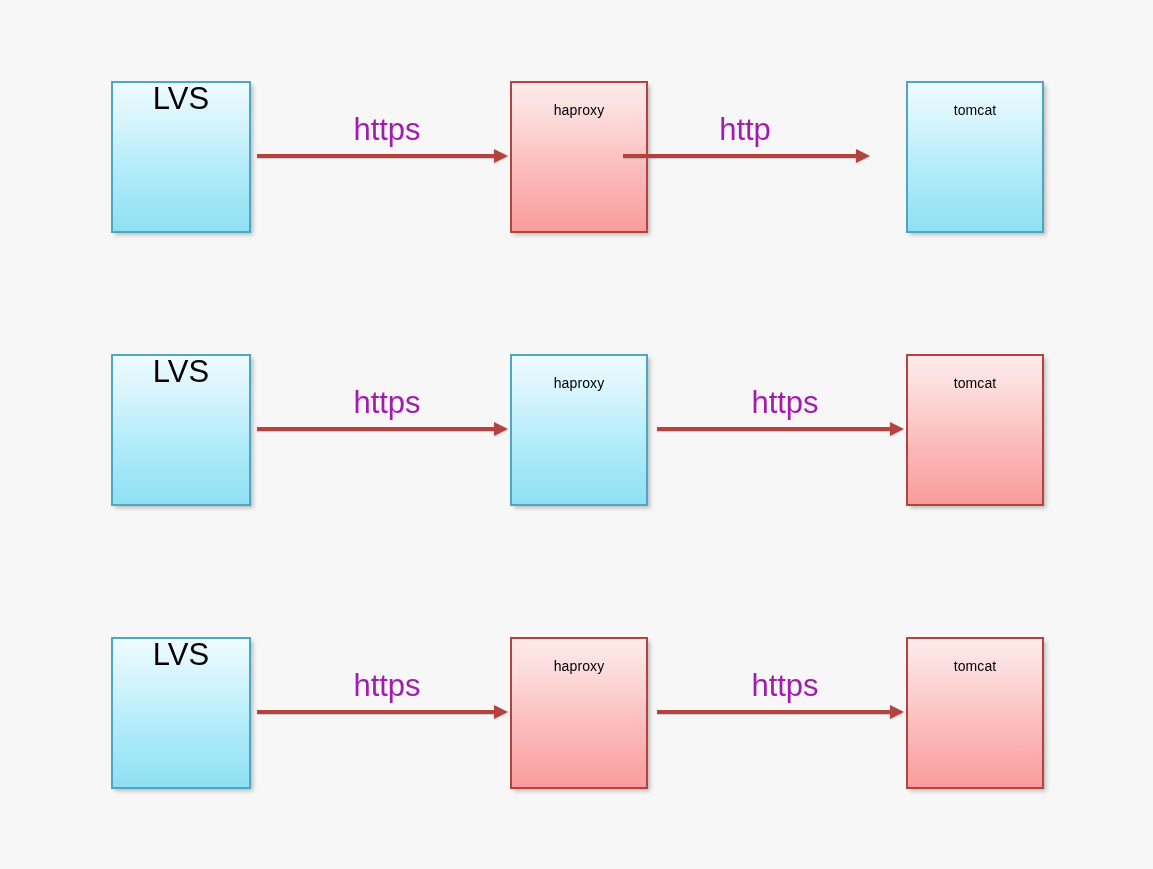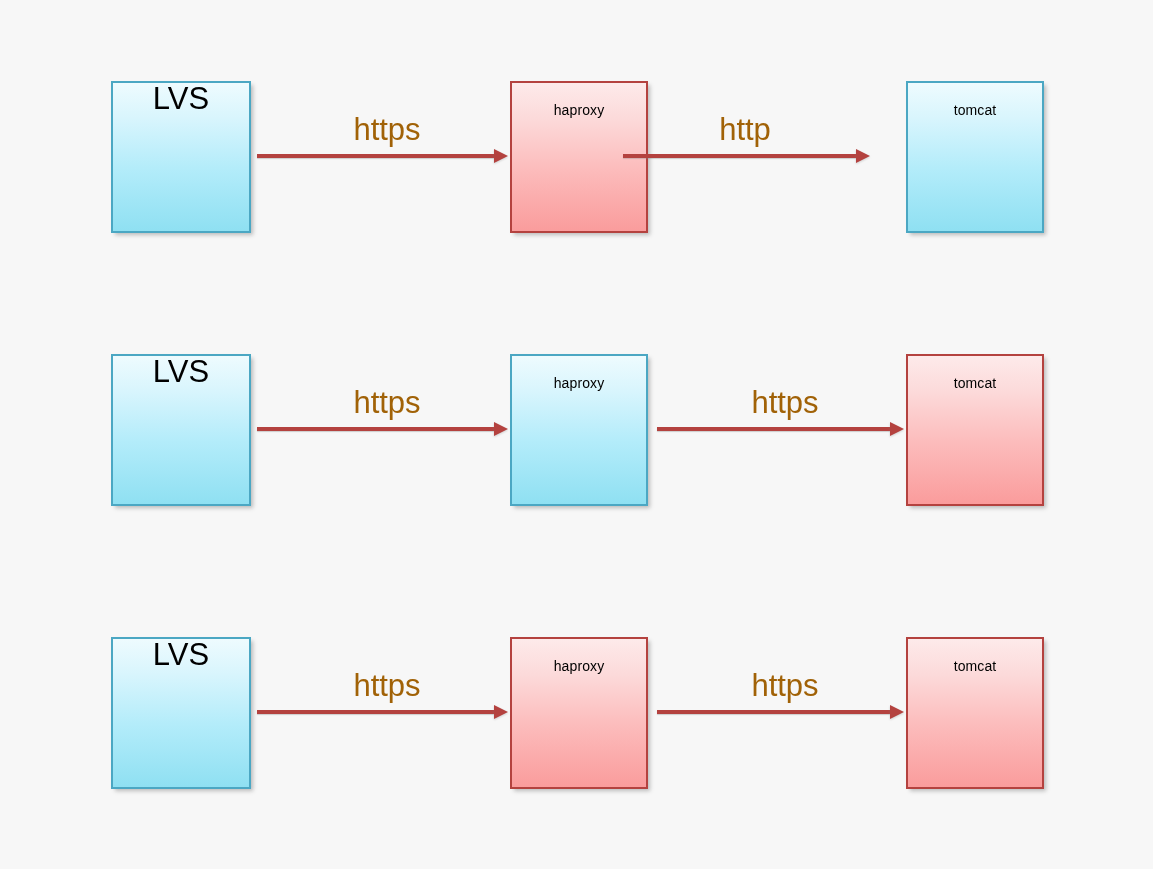--- a/index.html
+++ b/index.html
@@ -68,21 +68,21 @@
     height: 0;
     border-top: 7px solid transparent;
     border-bottom: 7px solid transparent;
     border-left: 14px solid #b4423f;
     filter: drop-shadow(0 1px 1px rgba(130,130,130,0.35));
   }
   .edge-label {
     position: absolute;
     transform: translateX(-50%);
     font-size: 31px;
-    color: #a16207;
+    color: #a21caf;
     white-space: nowrap;
     line-height: 1;
   }
 </style>
 </head>
 <body>
 
 <div id="canvas">
 
   <div>

